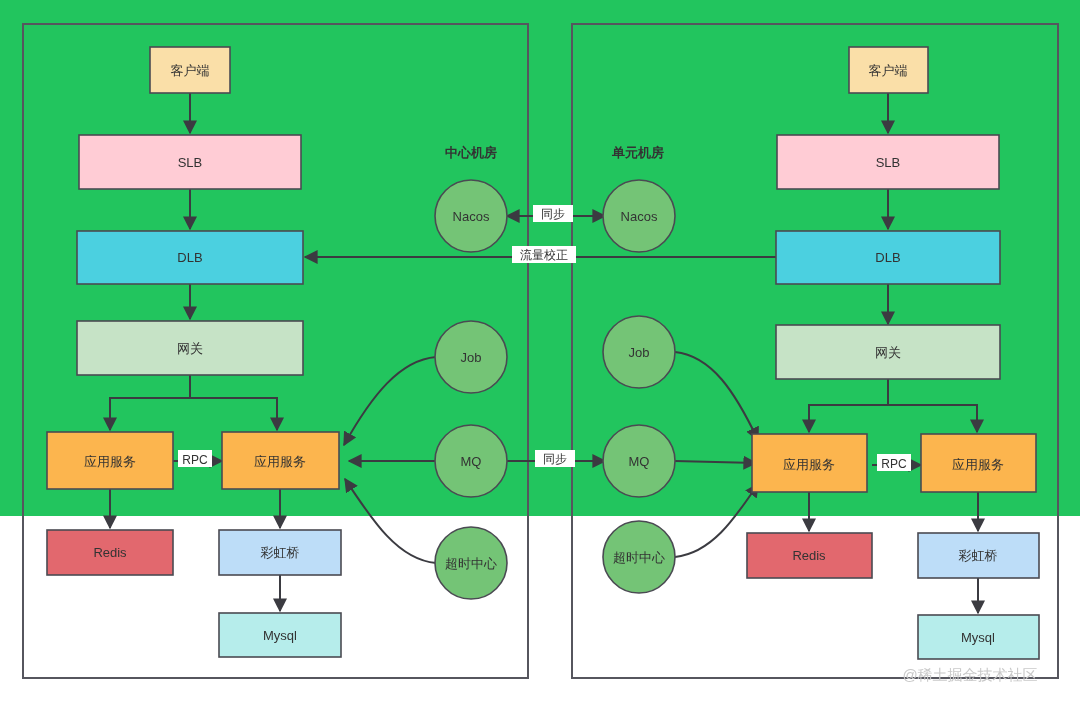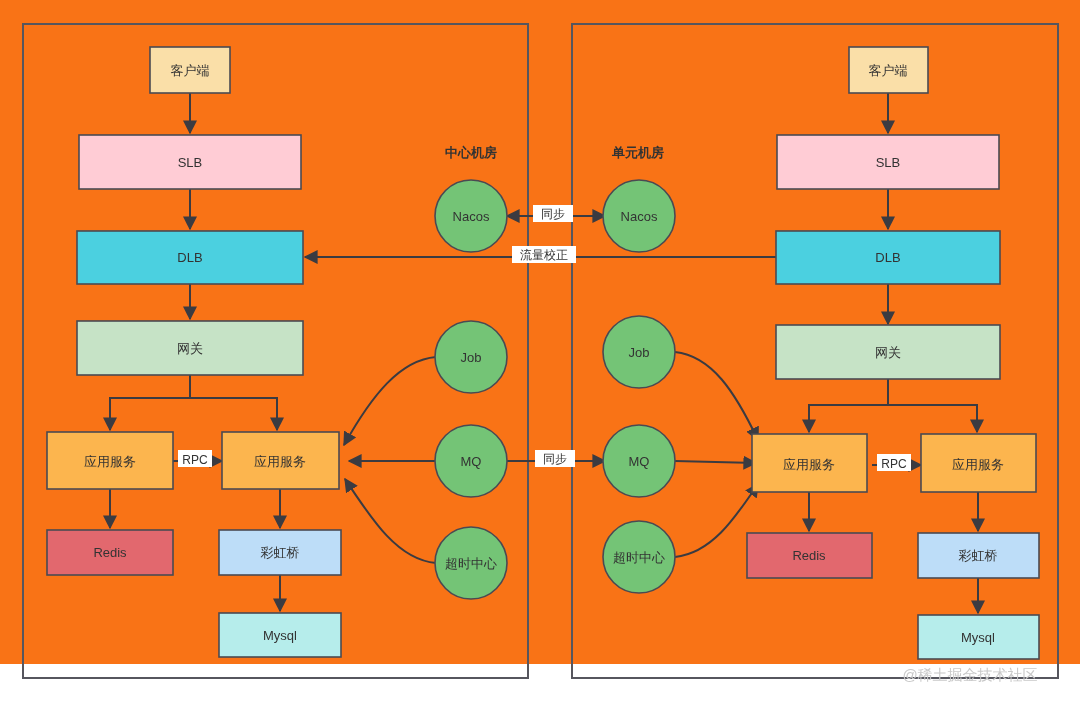--- a/index.html
+++ b/index.html
@@ -1,18 +1,18 @@
 <!DOCTYPE html>
 <html><head>
 <meta charset="utf-8">
 <style>
   html,body{margin:0;padding:0;background:#ffffff;}
   body{width:1080px;height:704px;overflow:hidden;
        font-family:"Liberation Sans","DejaVu Sans",sans-serif;}
-  #stage{position:relative;width:1080px;height:664px;background:#f97316;}
+  #stage{position:relative;width:1080px;height:516px;background:#22c55e;}
   svg{display:block;}
   .nodeLabel{font-family:"Liberation Sans","DejaVu Sans",sans-serif;font-size:13px;fill:#333333;}
   .edgeLabel{font-family:"Liberation Sans","DejaVu Sans",sans-serif;font-size:12px;fill:#333333;}
   .zoneLabel{font-family:"Liberation Sans","DejaVu Sans",sans-serif;font-size:13px;font-weight:bold;fill:#333333;}
   .wm{font-family:"Liberation Sans","DejaVu Sans",sans-serif;font-size:15px;fill:#c9c9c9;}
   .box{stroke:#4a4a52;stroke-width:1.6;}
   .circ{stroke:#4a4a52;stroke-width:1.6;}
   .panel{fill:none;stroke:#56565e;stroke-width:2;}
   .ln{stroke:#3b3b41;stroke-width:2;fill:none;}
   .lbgl{fill:#ffffff;}

